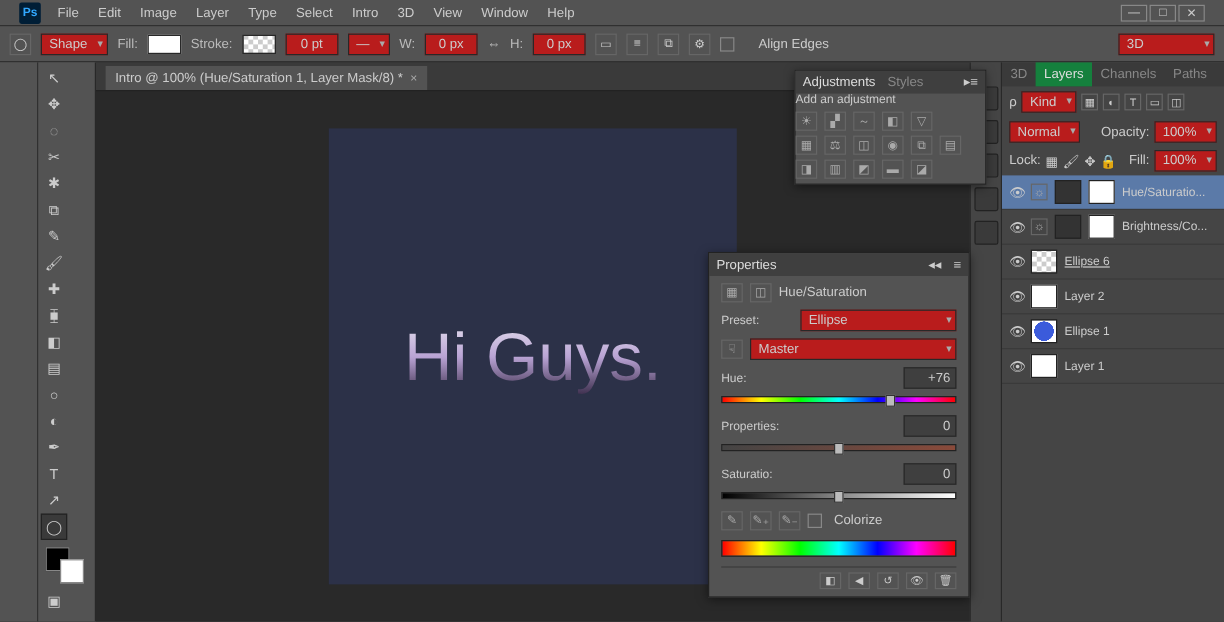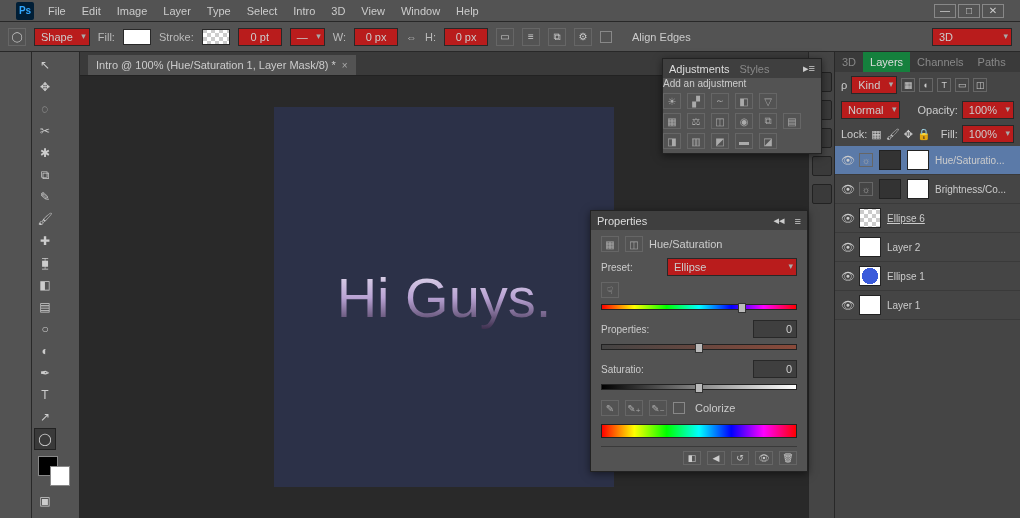--- a/index.html
+++ b/index.html
@@ -289,21 +289,26 @@
       <span class="adj-ic">▦</span>
       <span class="adj-ic">◫</span>
       <span style="font-weight:normal">Hue/Saturation</span>
     </div>
     <div class="prop-row">
       <span class="plbl">Preset:</span>
       <div class="dd" style="flex:1">Ellipse</div>
     </div>
     <div class="prop-row">
       <span class="adj-ic">☟</span>
-    </div>
+      <div class="dd" style="flex:1">Master</div>
+    </div>
+    <div class="prop-row">
+        <span class="plbl">Hue:</span>
+        <div class="pval">+76</div>
+      </div>
     <div class="slider hue">
         <div class="track"></div>
         <div class="thumb" style="left:72%"></div>
       </div>
     <div class="prop-row">
         <span class="plbl">Properties:</span>
         <div class="pval">0</div>
       </div>
     <div class="slider sat">
         <div class="track"></div>

